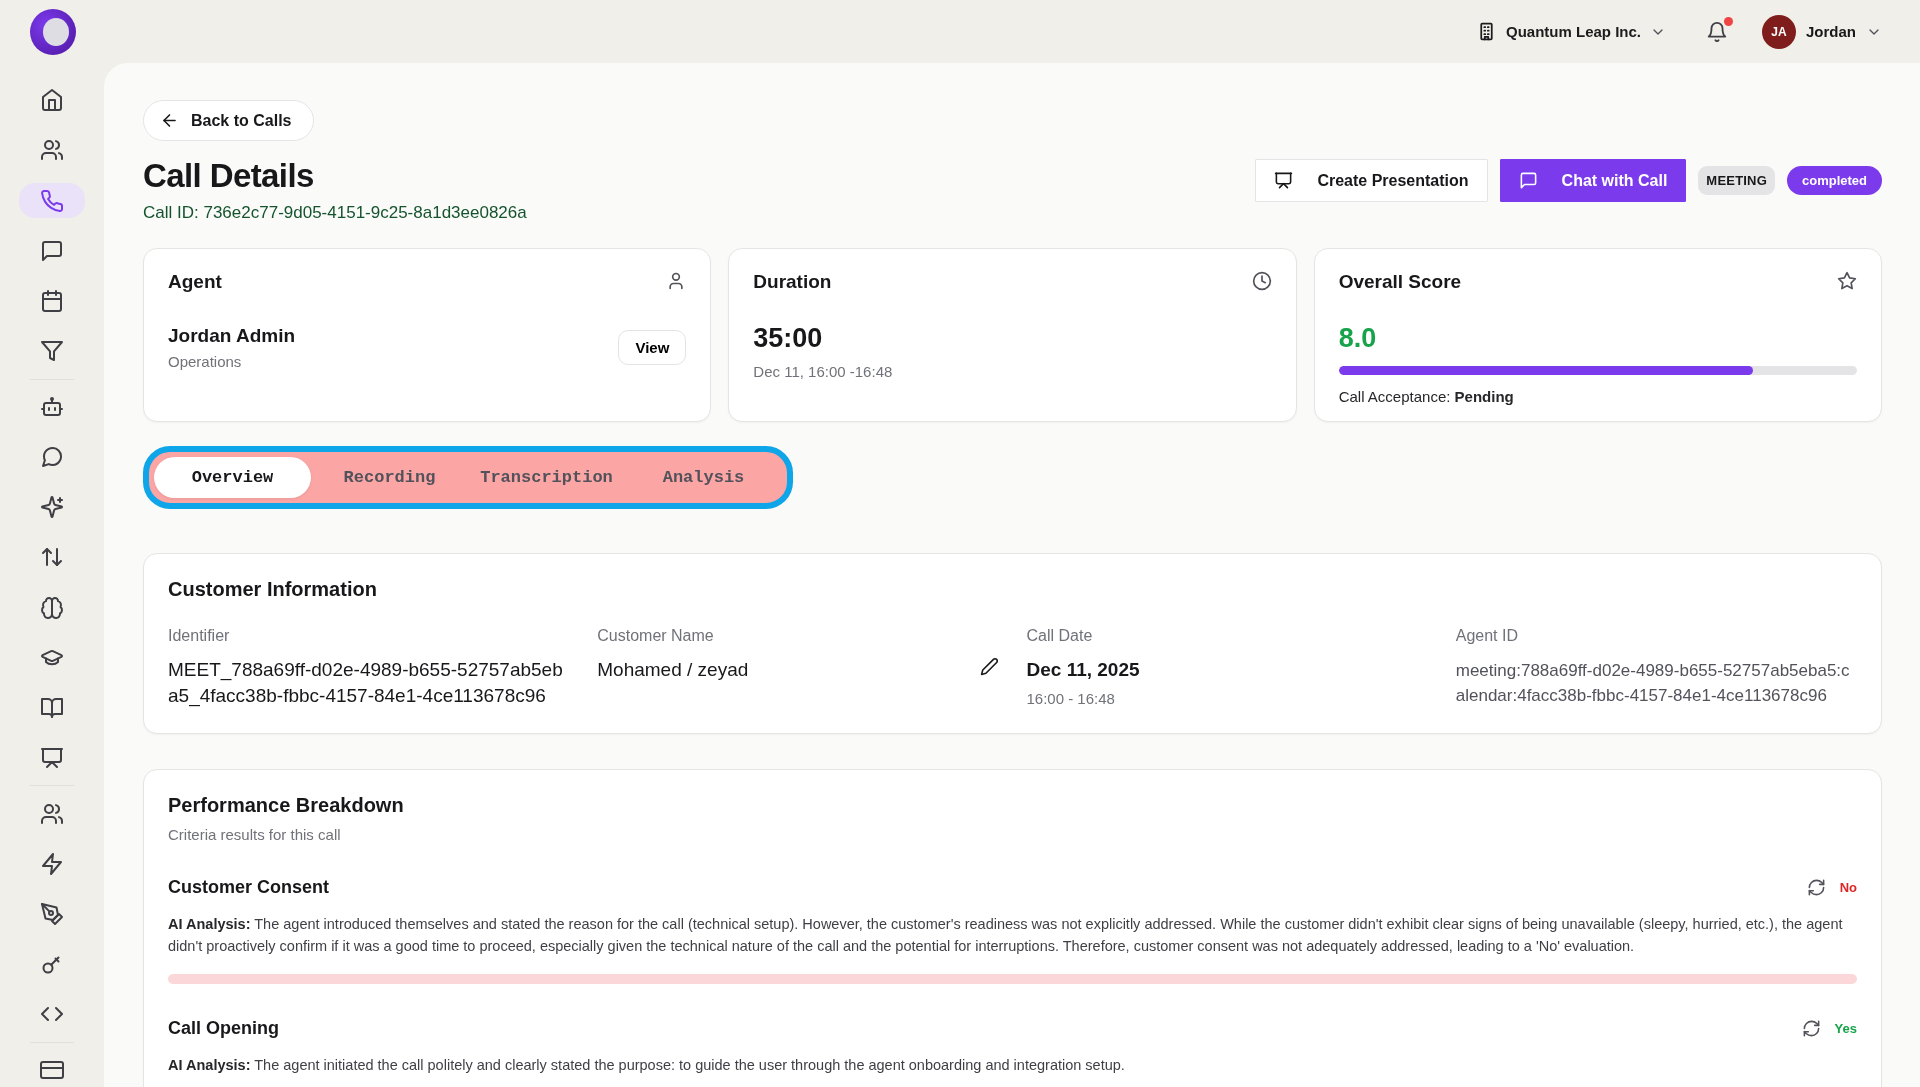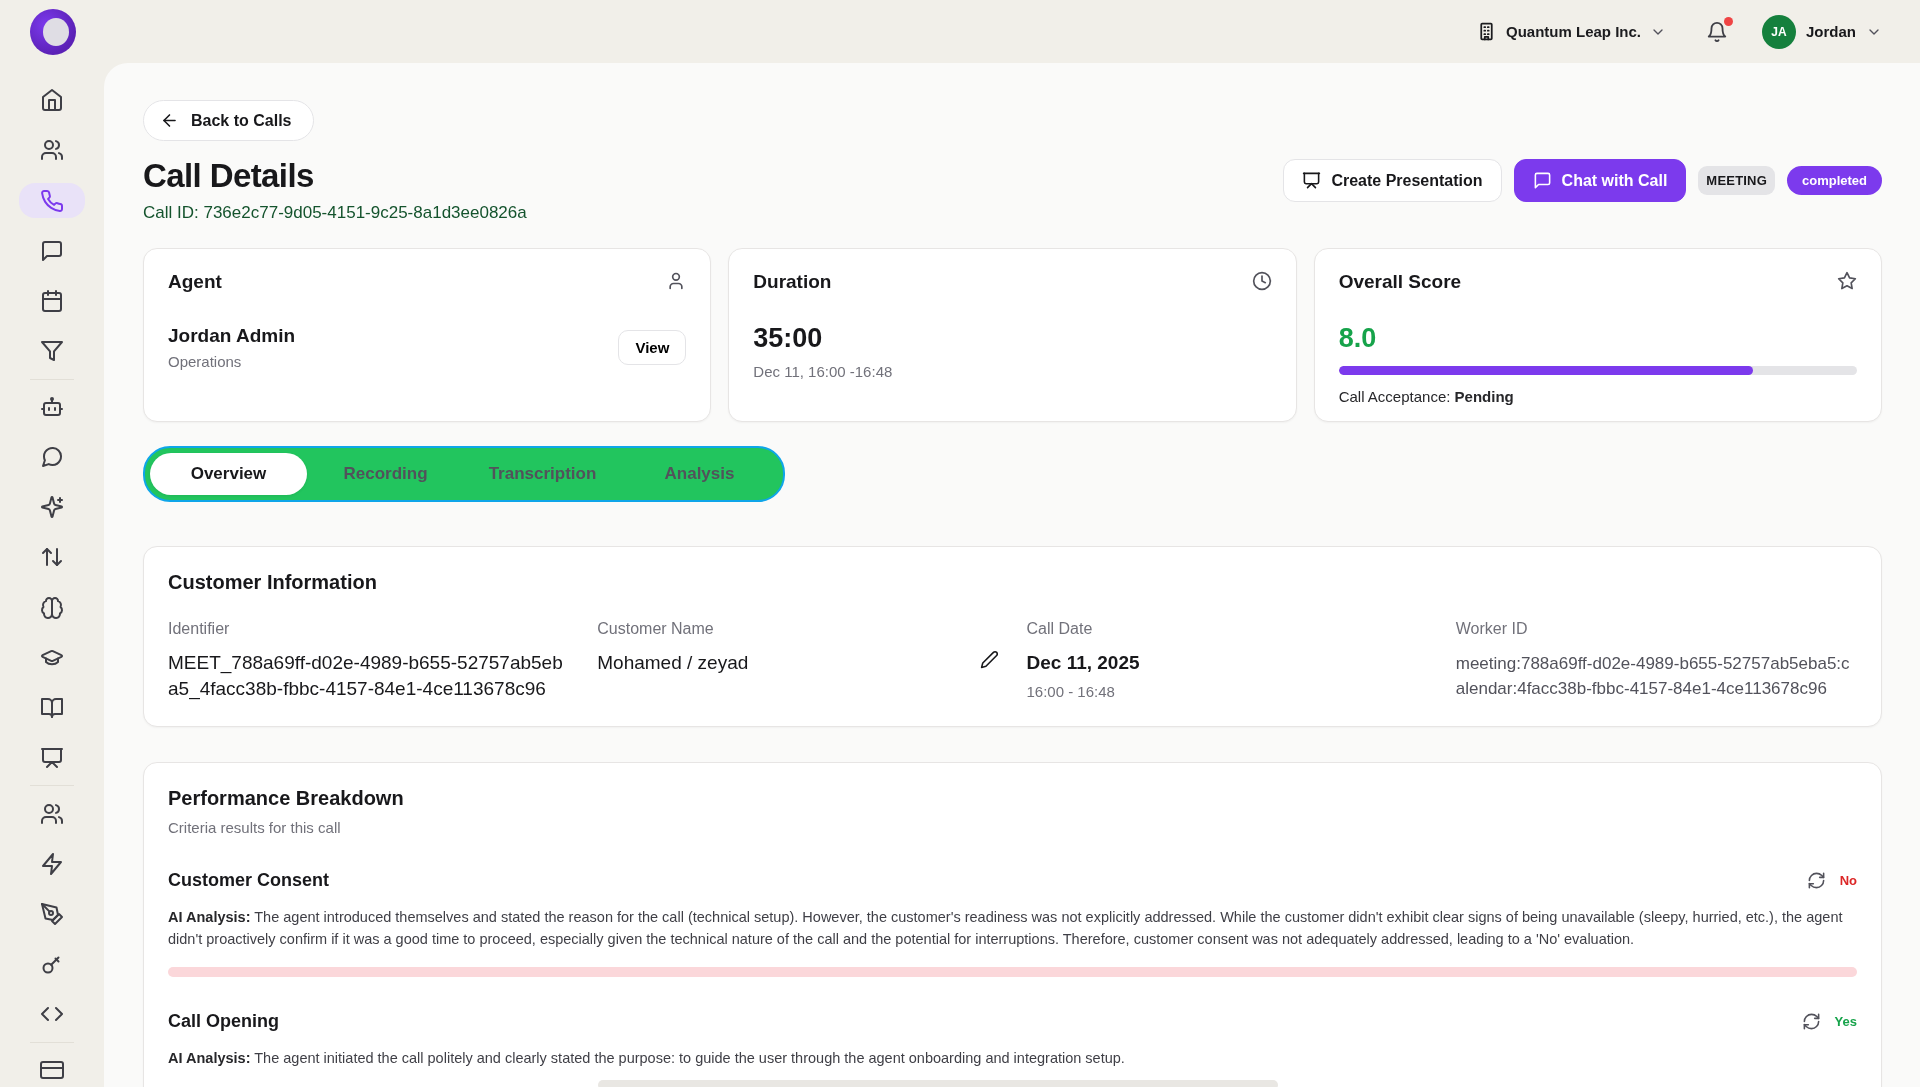--- a/index.html
+++ b/index.html
@@ -12,21 +12,21 @@
 
   
   .topbar { height:63px; display:flex; align-items:center; padding:0 38px 0 30px; }
   .logo { width:46px; height:46px; border-radius:50%; background:radial-gradient(circle at 35% 35%, #7c3aed 0%, #5b21b6 70%); position:relative; overflow:hidden; }
   .logo::after { content:""; position:absolute; right:7px; top:9px; width:26px; height:28px; border-radius:50%; background:#dfdde4; }
   .topbar .spacer { flex:1; }
   .org-switcher { display:flex; align-items:center; gap:9px; color:#1c1c1f; font-size:15px; font-weight:600; cursor:pointer; }
   .bell-wrap { position:relative; margin:0 34px 0 40px; color:#3f3f46; cursor:pointer; }
   .bell-dot { position:absolute; top:-4px; right:-5px; width:9px; height:9px; border-radius:50%; background:#ef4444; }
   .user-menu { display:flex; align-items:center; gap:10px; cursor:pointer; }
-  .avatar { width:34px; height:34px; border-radius:50%; background:#15803d; color:#fff; font-size:12px; font-weight:700; display:flex; align-items:center; justify-content:center; }
+  .avatar { width:34px; height:34px; border-radius:50%; background:#7f1d1d; color:#fff; font-size:12px; font-weight:700; display:flex; align-items:center; justify-content:center; }
   .user-name { font-size:15px; font-weight:600; }
   .chev { color:#52525b; }
 
   
   .app-row { display:flex; height:1024px; }
   .sidebar { width:104px; display:flex; flex-direction:column; align-items:center; padding-top:20px; }
   .side-item { width:66px; height:44px; display:flex; align-items:center; justify-content:center; color:#3f3f46; border-radius:16px; cursor:pointer; margin-bottom:0; }
   .side-gap { height:20px; }
   .side-item.active { background:#e9e2f8; color:#7c3aed; }
   .side-div { width:44px; height:1px; background:#e2dfd7; margin:10px 0; }
@@ -35,21 +35,21 @@
     flex:1; background:#fafaf9; border-radius:24px 0 0 0;
     padding:37px 38px 0 39px; overflow:hidden; position:relative;
   }
 
   
   .back-btn { display:inline-flex; align-items:center; gap:12px; background:#fff; border:1px solid #e4e4e7; border-radius:22px; padding:10px 22px 10px 16px; font-size:16px; font-weight:600; cursor:pointer; color:#18181b; }
   .header-row { display:flex; justify-content:space-between; align-items:flex-start; margin-top:16px; }
   .page-title { font-size:33px; font-weight:700; letter-spacing:-0.6px; }
   .call-id { font-size:17px; color:#14532d; margin-top:8px; }
   .actions { display:flex; align-items:center; gap:12px; padding-top:2px; }
-  .btn { display:inline-flex; align-items:center; gap:10px; border-radius:12px; font-size:16px; font-weight:600; padding:11px 18px; cursor:pointer; border:1px solid #e4e4e7; background:#fff; color:#18181b; }
+  .btn { display:inline-flex; align-items:center; gap:24px; border-radius:1px; font-size:16px; font-weight:600; padding:11px 18px; cursor:pointer; border:1px solid #e4e4e7; background:#fff; color:#18181b; }
   .btn.primary { background:#7c3aed; border-color:#7c3aed; color:#fff; }
   .badge-gray { background:#e4e4e7; color:#18181b; font-size:13px; font-weight:700; border-radius:9px; padding:7px 8px; letter-spacing:0.2px; }
   .badge-purple { background:#7c3aed; color:#fff; font-size:13px; font-weight:600; border-radius:999px; padding:7px 15px; }
 
   
   .cards-row { display:flex; gap:17px; margin-top:25px; }
   .card { background:#fff; border:1px solid #e7e5e4; border-radius:14px; box-shadow:0 1px 2px rgba(0,0,0,0.04); }
   .stat-card { flex:1; padding:22px 24px; height:174px; }
   .stat-head { display:flex; justify-content:space-between; align-items:flex-start; color:#18181b; }
   .stat-title { font-size:19px; font-weight:600; }
@@ -60,21 +60,21 @@
   .view-btn { border:1px solid #e4e4e7; background:#fff; border-radius:10px; font-size:15px; font-weight:600; padding:8px 16px; cursor:pointer; }
   .big-value { font-size:27px; font-weight:700; margin-top:30px; }
   .duration-sub { font-size:15px; color:#71717a; margin-top:9px; }
   .score-value { color:#16a34a; }
   .progress-track { margin-top:12px; height:9px; border-radius:5px; background:#e4e4e7; overflow:hidden; }
   .progress-fill { height:100%; border-radius:5px; background:#7c3aed; }
   .acceptance { font-size:15px; color:#27272a; margin-top:13px; }
   .acceptance b { font-weight:700; }
 
   
-  .tabs { margin-top:24px; display:inline-flex; background:#22c55e; border:2px solid #0ea5e9; border-radius:27px; padding:5px; }
+  .tabs { margin-top:24px; display:inline-flex; background:#fca5a5; border:6px solid #0ea5e9; border-radius:27px; padding:5px;font-family:Liberation Mono, monospace; }
   .tab { width:157px; text-align:center; font-size:17px; font-weight:600; color:#52525b; padding:11px 0; border-radius:21px; cursor:pointer; }
   .tab.active { background:#fff; color:#18181b; box-shadow:0 1px 3px rgba(0,0,0,0.08); }
 
   
   .info-card { margin-top:44px; padding:24px; }
   .section-title { font-size:20px; font-weight:700; }
   .info-grid { display:grid; grid-template-columns:repeat(4,1fr); gap:28px; margin-top:26px; }
   .field-label { font-size:16px; color:#71717a; }
   .field-value { font-size:19px; color:#18181b; margin-top:12px; line-height:1.38; word-break:break-all; }
   .field-value.medium { font-weight:600; }
@@ -492,21 +492,21 @@
                 </svg>
             </span>
           </div>
         </div>
         <div>
           <div class="field-label">Call Date</div>
           <div class="field-value medium">Dec 11, 2025</div>
           <div class="field-sub">16:00 - 16:48</div>
         </div>
         <div>
-          <div class="field-label">Worker ID</div>
+          <div class="field-label">Agent ID</div>
           <div class="worker-id">meeting:788a69ff-d02e-4989-b655-52757ab5eba5:calendar:4facc38b-fbbc-4157-84e1-4ce113678c96</div>
         </div>
       </div>
     </div>
 
     
     <div class="card perf-card">
       <div class="section-title">Performance Breakdown</div>
       <div class="section-sub">Criteria results for this call</div>
 

